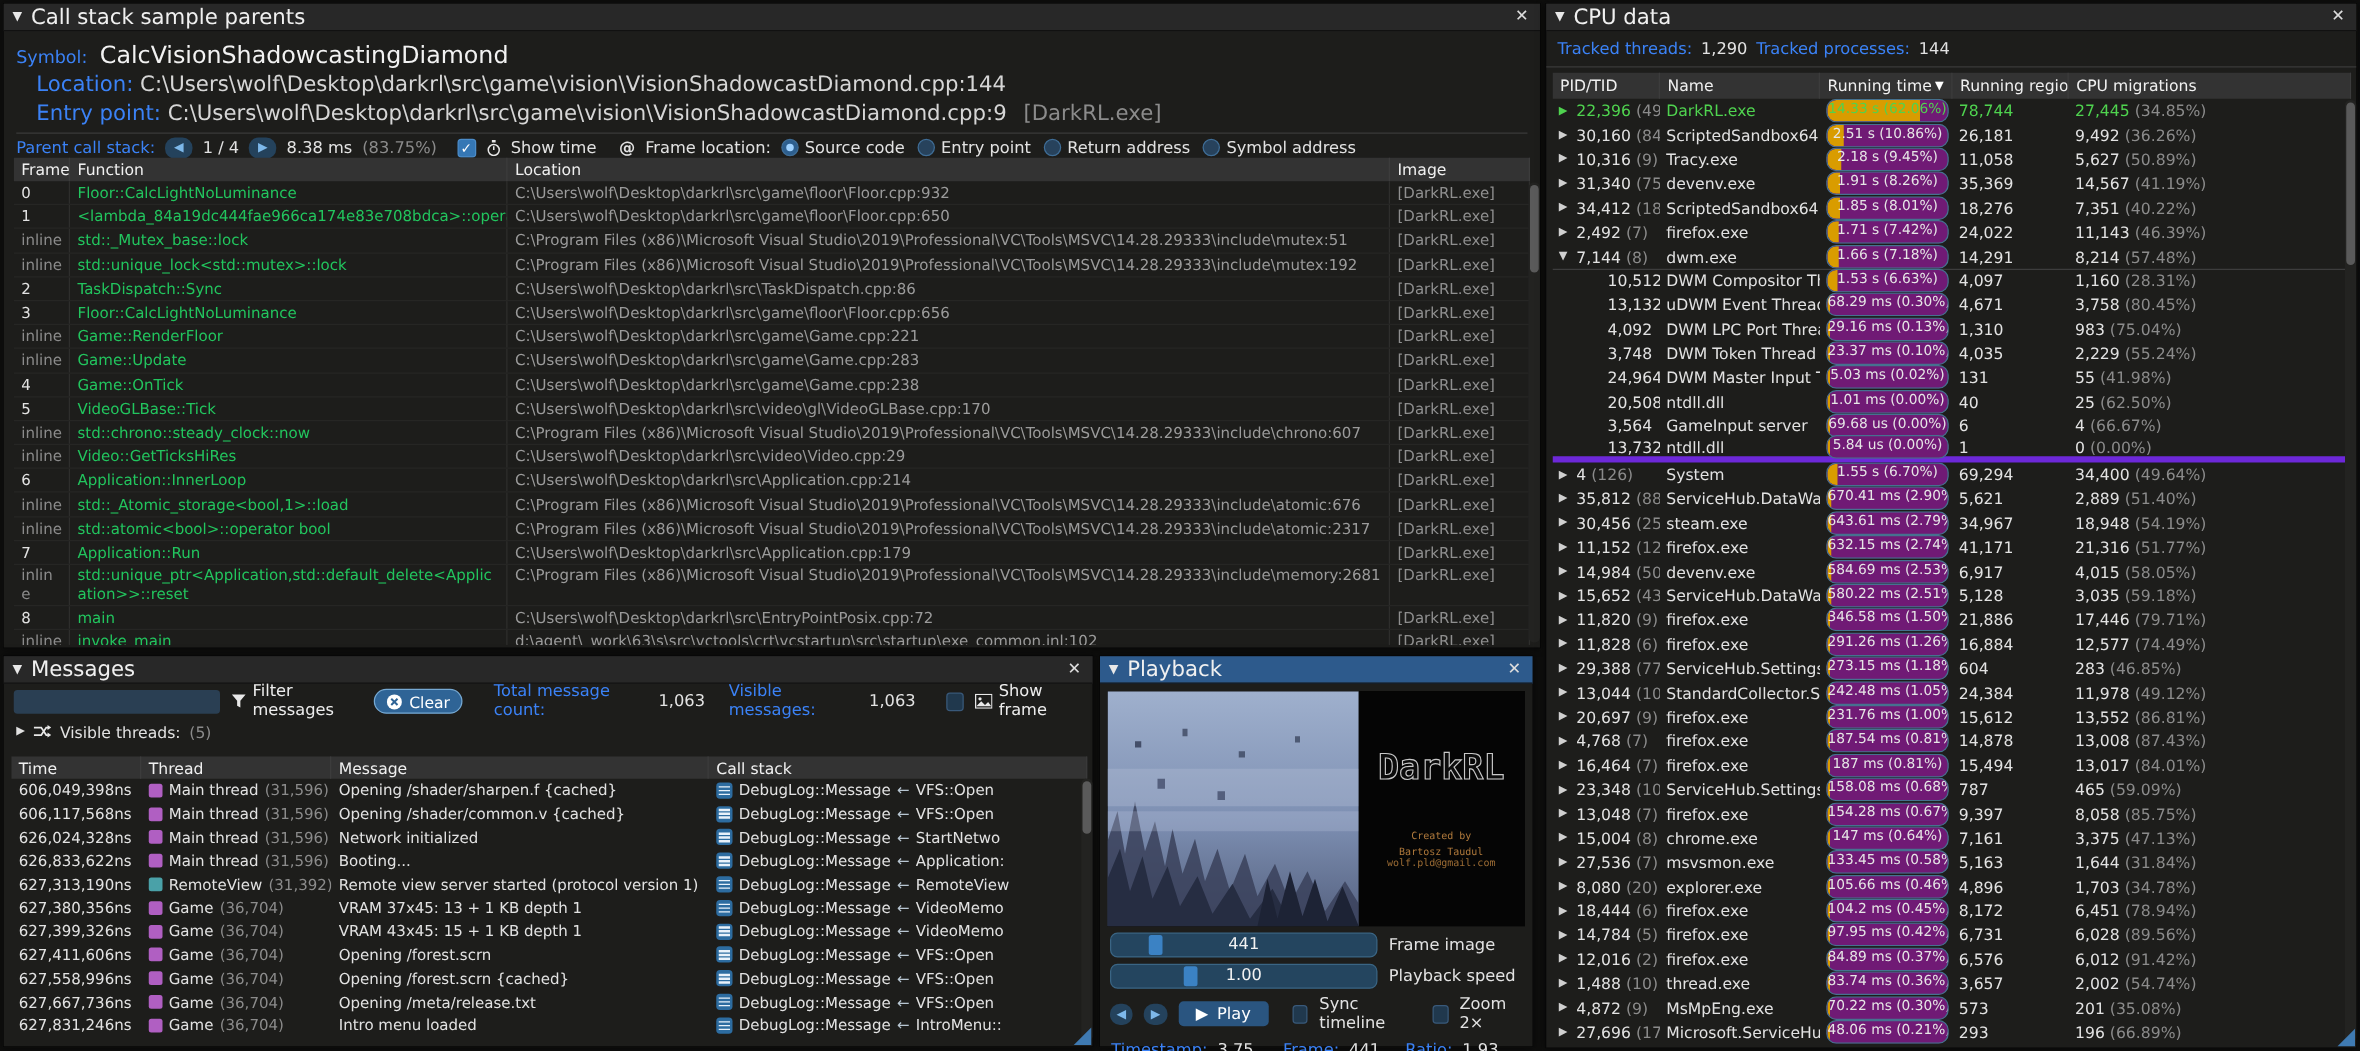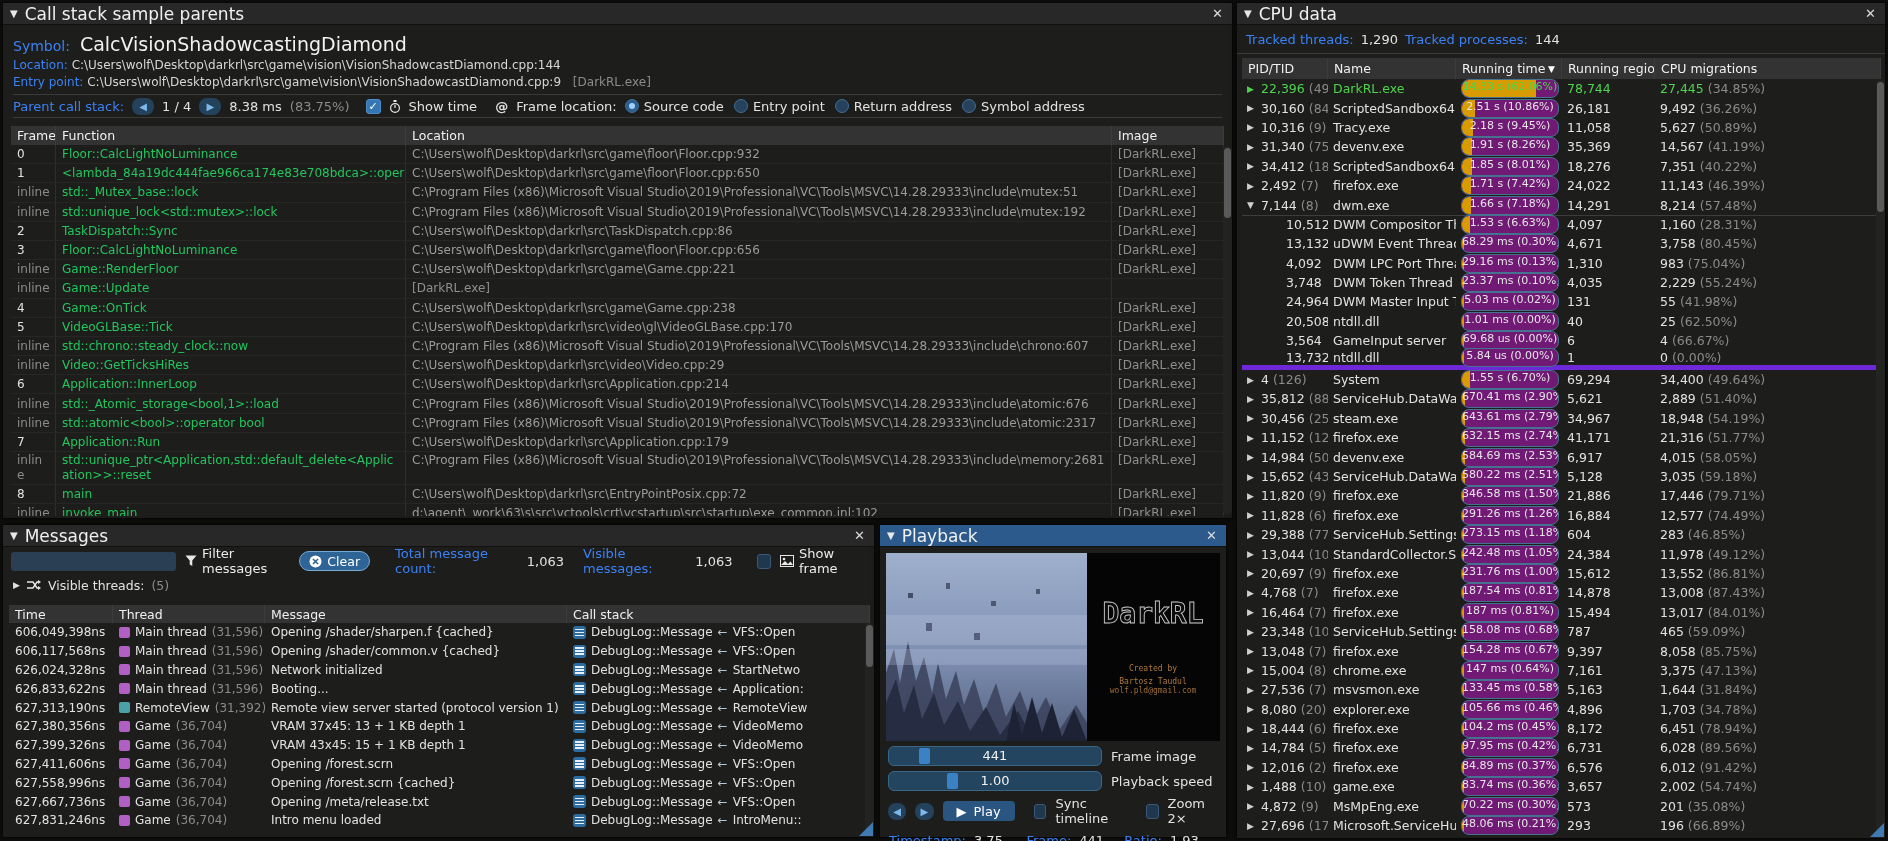--- a/index.html
+++ b/index.html
@@ -16,21 +16,21 @@
   .dim { color:#8b8b8b; }
   .lab { color:#3b82f6; }
   .grn { color:#4fd34f !important; }
 
   
   #callstack { left:2px; top:2px; width:1231px; height:517px; }
   #cs-head { padding:4px 10px 0 10px; }
   #cs-symbolrow { display:flex; align-items:baseline; gap:10px; margin:4px 0 2px 0; }
   #cs-symbolrow .lab { font-size:14px; }
   #cs-symbol { font-size:19px; color:#f2f2f2; }
-  .cs-metarow { margin:3px 0; font-size:12px; }
+  .cs-metarow { margin:3px 16px; font-size:17px; }
   .cs-metarow .val { color:#d6d6d6; }
   #cs-toolbar { display:flex; align-items:center; gap:8px; height:24px; margin-top:5px;
     border-top:1px solid #3a3a3a; border-bottom:1px solid #3a3a3a; padding:0 0; }
   .navbtn { width:22px; height:17px; background:#24425c; border-radius:8px; display:flex; align-items:center; justify-content:center;
     color:#7db8ea; font-size:10px; cursor:pointer; }
   .chk { width:15px; height:15px; border-radius:3px; background:#20384d; border:1px solid #39597a; display:inline-flex; align-items:center; justify-content:center; cursor:pointer; }
   .chk.on { background:#3577b5; border-color:#4b8cc9; color:#fff; font-size:11px; }
   .radio { width:14px; height:14px; border-radius:50%; background:#27425c; border:1px solid #3f6d96; display:inline-block; position:relative; cursor:pointer; }
   .radio.sel { background:#2d5f8f; }
   .radio.sel::after { content:""; position:absolute; left:3px; top:3px; width:6px; height:6px; border-radius:50%; background:#9fd2ff; }
@@ -206,20 +206,21 @@
         </div>
         <div class="cs-row">
           <div class="frame dim">inline</div>
           <div class="func">Game::RenderFloor</div>
           <div class="loc">C:\Users\wolf\Desktop\darkrl\src\game\Game.cpp:221</div>
           <div class="img">[DarkRL.exe]</div>
         </div>
         <div class="cs-row">
           <div class="frame dim">inline</div>
           <div class="func">Game::Update</div>
+          <div class="loc">C:\Users\wolf\Desktop\darkrl\src\game\Game.cpp:283</div>
           <div class="img">[DarkRL.exe]</div>
         </div>
         <div class="cs-row">
           <div class="frame">4</div>
           <div class="func">Game::OnTick</div>
           <div class="loc">C:\Users\wolf\Desktop\darkrl\src\game\Game.cpp:238</div>
           <div class="img">[DarkRL.exe]</div>
         </div>
         <div class="cs-row">
           <div class="frame">5</div>
@@ -1328,21 +1329,21 @@
             <span>6,012</span>
             <span class="dim">(91.42%)</span>
           </div>
         </div>
         <div class="cpu-row">
           <div class="pidc">
             <span class="arr">▶</span>
             <span>1,488</span>
             <span class="dim">(10)</span>
           </div>
-          <div>game.exe</div>
+          <div>thread.exe</div>
           <div>
             <div class="pill">
               <div class="fill" style="width: 2.5%;"></div>
               <div class="btxt">83.74 ms (0.36%)</div>
             </div>
           </div>
           <div>3,657</div>
           <div>
             <span>2,002</span>
             <span class="dim">(54.74%)</span>

